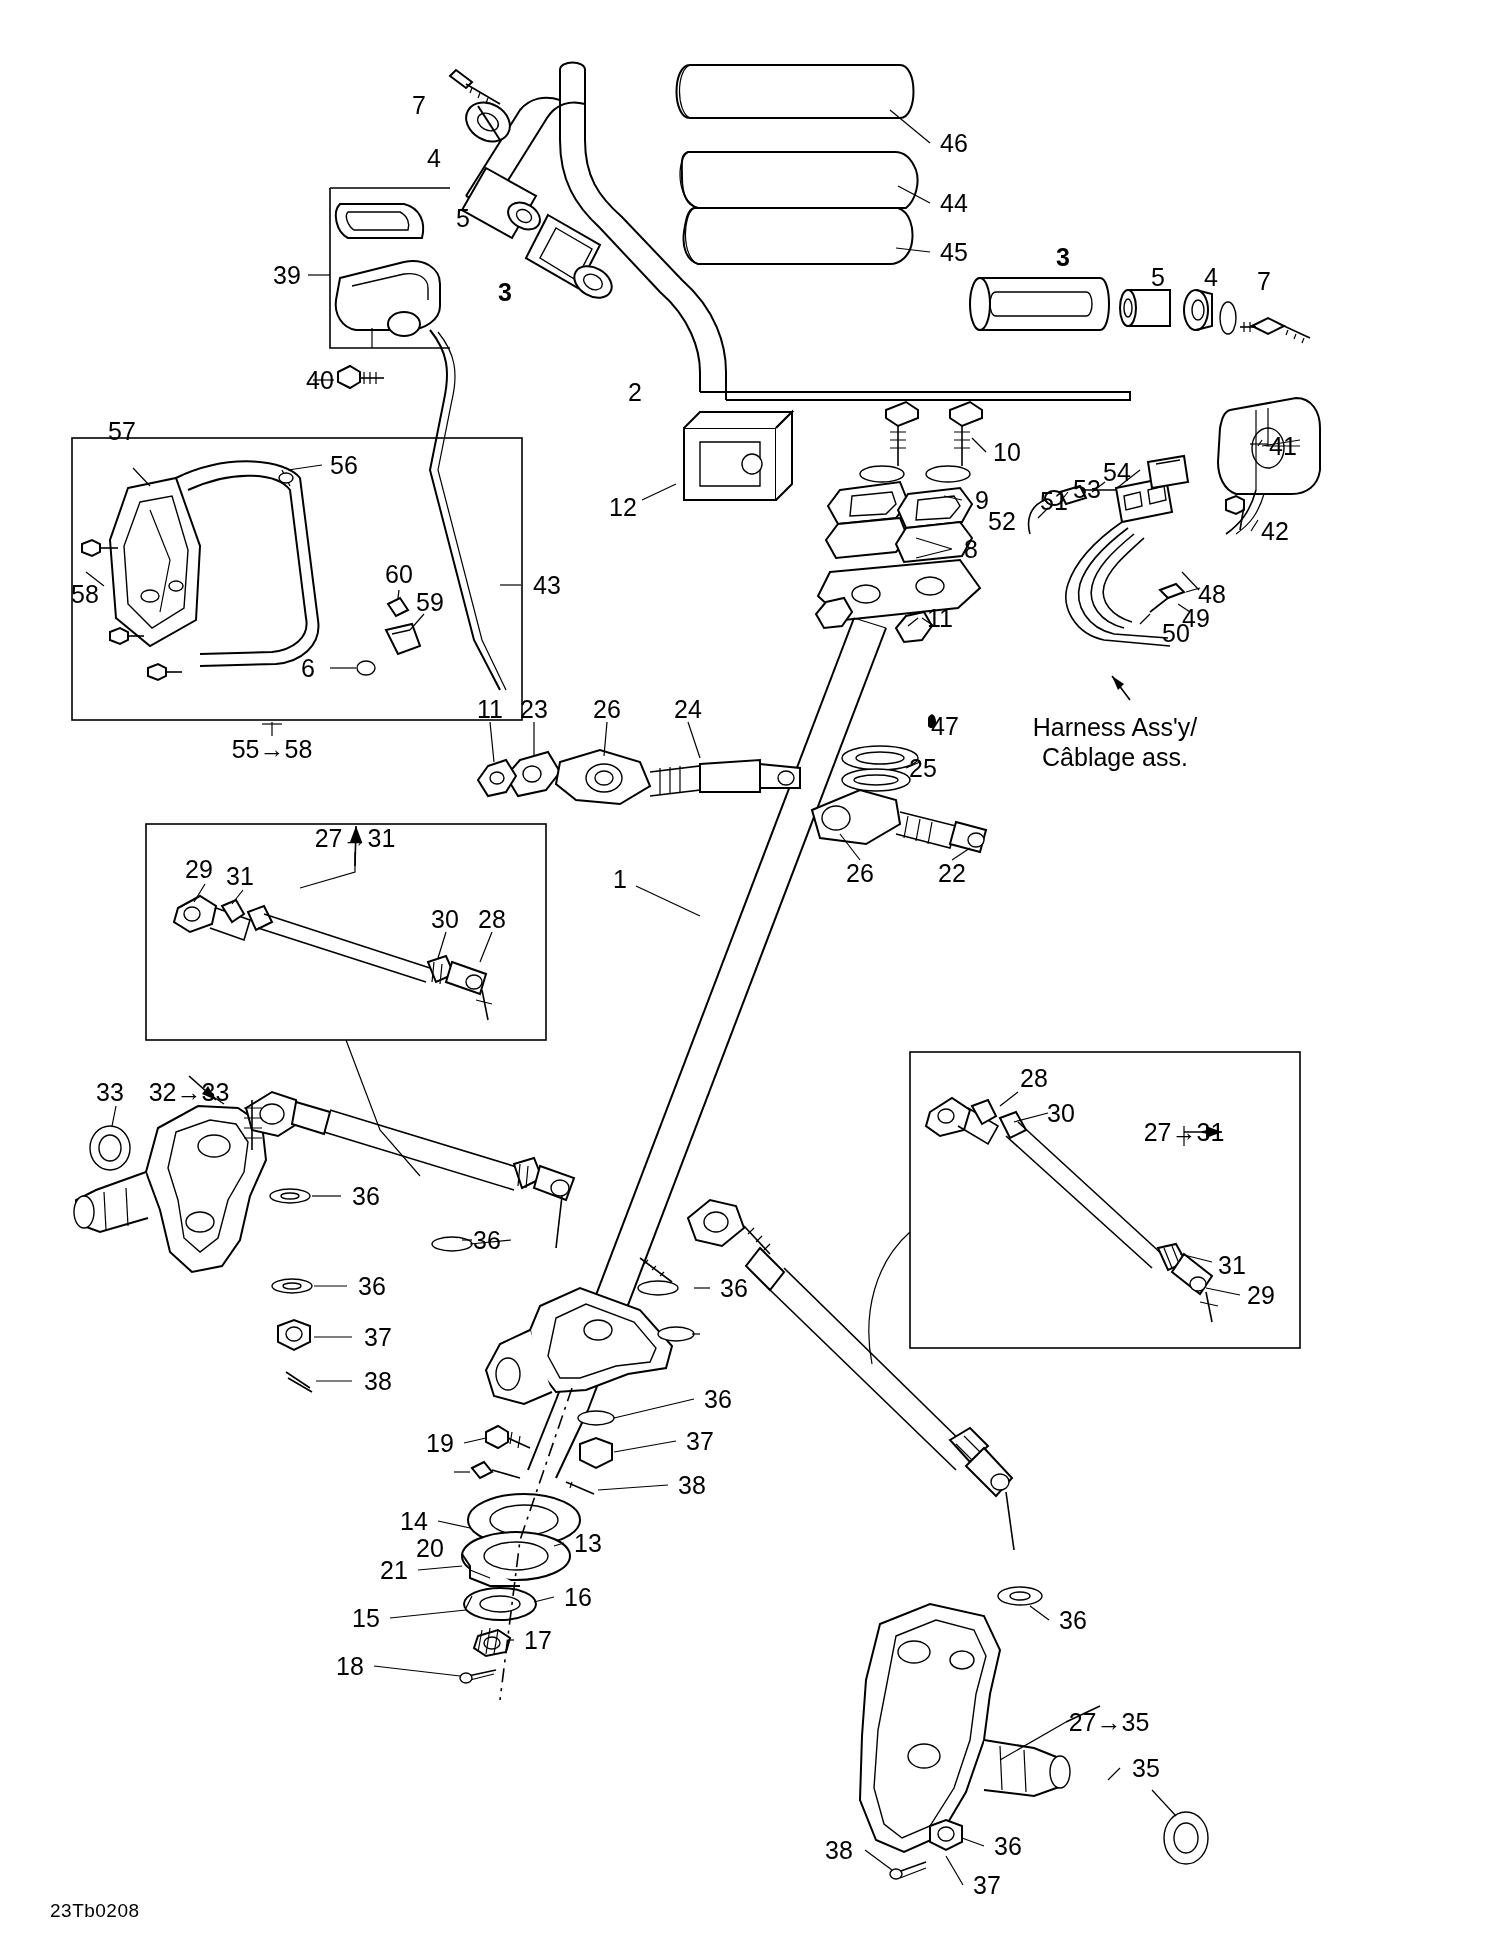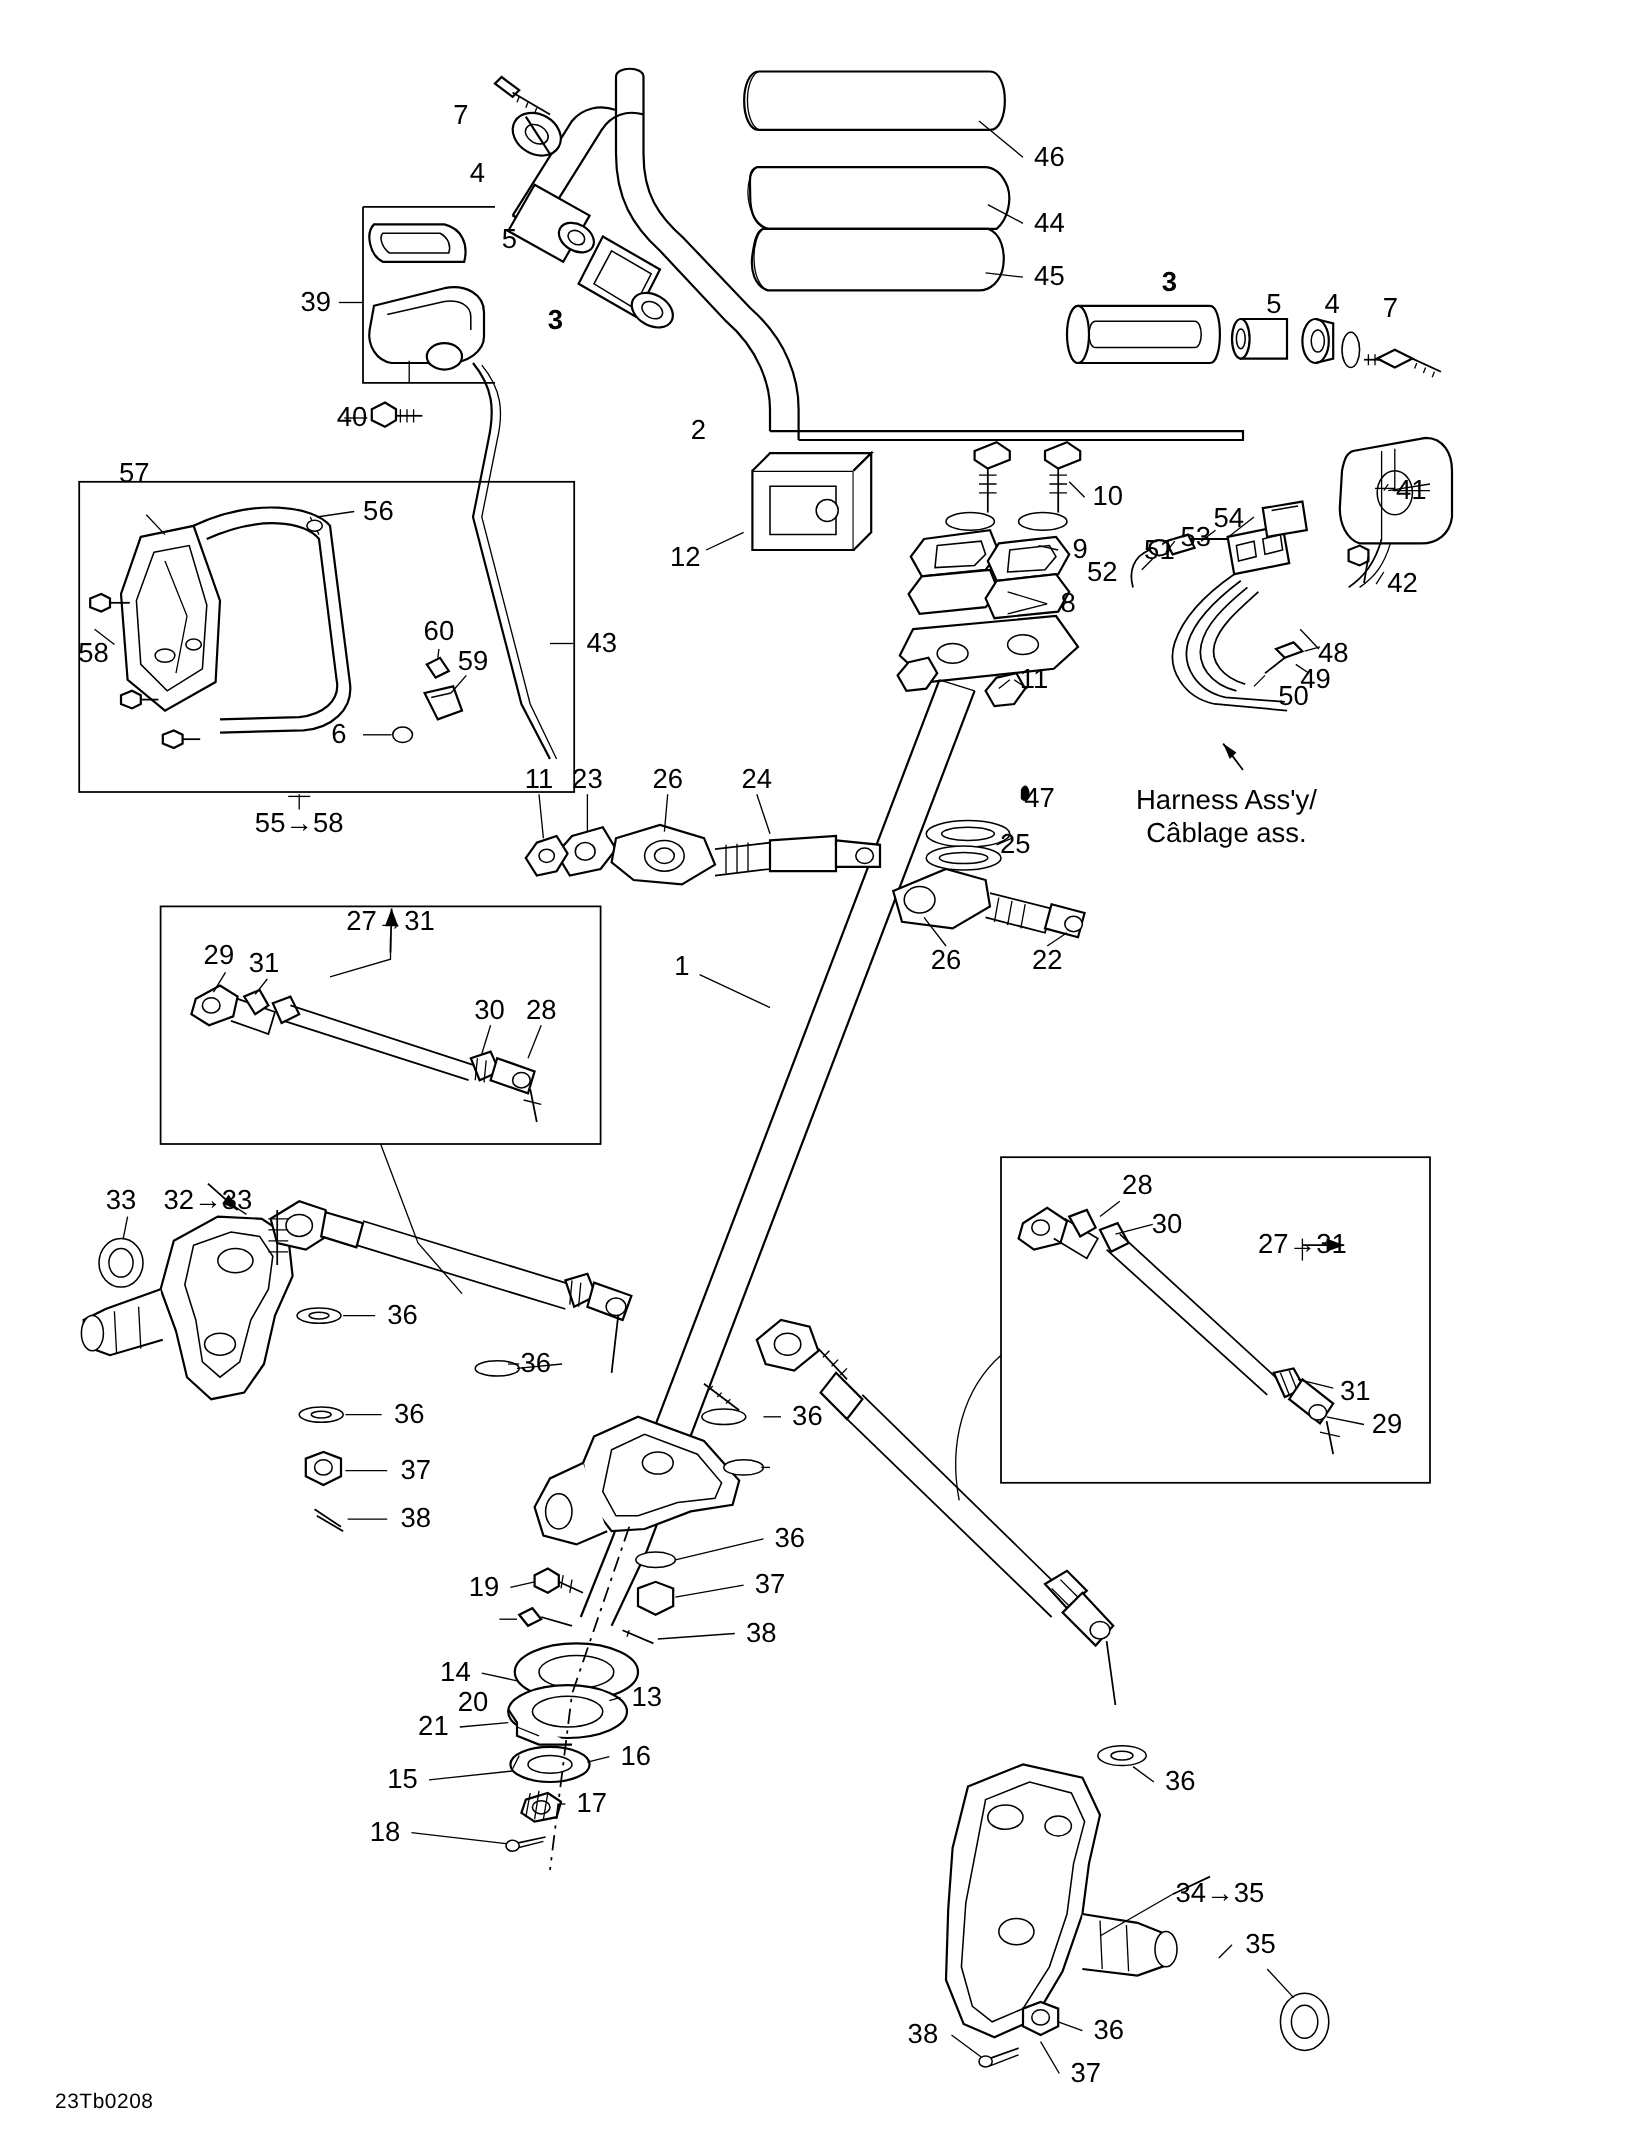--- a/index.html
+++ b/index.html
@@ -639,21 +639,21 @@
   <div class="callout" style="left:1073px; top:1620px;">36</div>
   <div class="callout" style="left:1146px; top:1768px;">35</div>
   <div class="callout" style="left:839px; top:1850px;">38</div>
   <div class="callout" style="left:1008px; top:1846px;">36</div>
   <div class="callout" style="left:987px; top:1885px;">37</div>
 
   <div class="callout" style="left:272px; top:749px;">55→58</div>
   <div class="callout" style="left:355px; top:838px;">27→31</div>
   <div class="callout" style="left:189px; top:1092px;">32→33</div>
   <div class="callout" style="left:1184px; top:1132px;">27→31</div>
-  <div class="callout" style="left:1109px; top:1722px;">34→35</div>
+  <div class="callout" style="left:1109px; top:1722px;">27→35</div>
 
   <div class="caption" style="left:1115px; top:742px;">
     <div>Harness Ass'y/</div>
     <div>Câblage ass.</div>
   </div>
 
   <div class="figcode">23Tb0208</div>
 
 </div>
 

